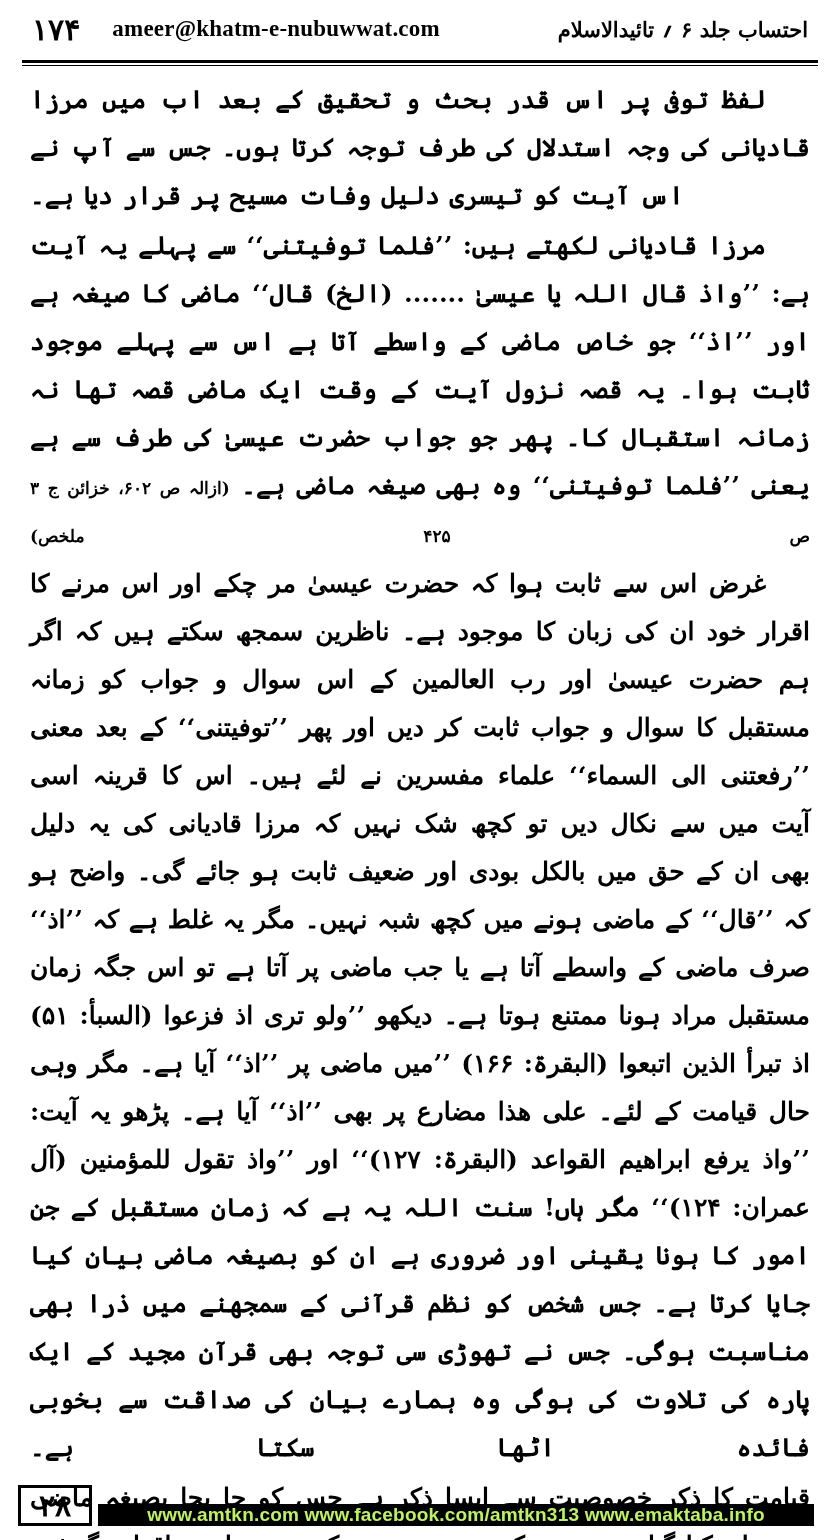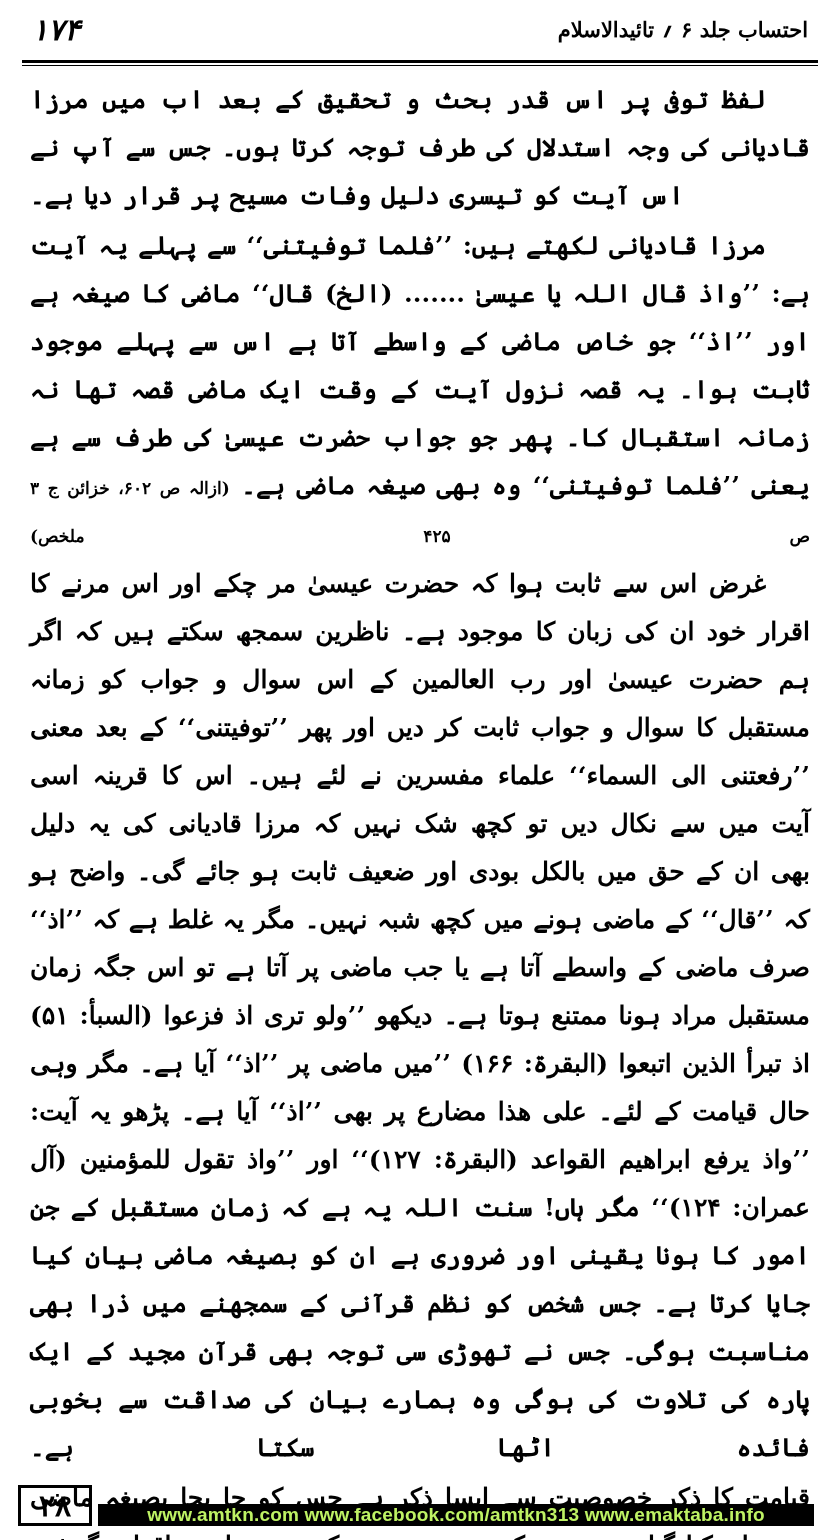--- a/index.html
+++ b/index.html
@@ -38,21 +38,20 @@
     font-weight: bold;
     letter-spacing: 0px;
     white-space: nowrap;
     margin-left: 47px;
   }
   .header-center {
     display: flex;
     align-items: center;
     gap: 32px;
     direction: ltr;
-    font-style: italic;
   }
   .page-folio {
     font-family: "DejaVu Serif", serif;
     font-size: 30px;
     font-weight: bold;
     letter-spacing: -1px;
   }
   .header-email {
     font-family: "Liberation Serif", serif;
     font-size: 23px;
@@ -137,20 +136,21 @@
 </style>
 </head>
 <body>
 
 <div class="page">
 
   <div class="header">
     <div class="header-right">احتساب جلد ۶ ؍ تائیدالاسلام</div>
     <div class="header-center">
       <div class="page-folio">۱۷۴</div>
+      <div class="header-email">ameer@khatm-e-nubuwwat.com</div>
     </div>
   </div>
   <div class="header-rule"></div>
   <div class="header-rule thin"></div>
 
   <div class="body">
 
     <p class="para indent last-left">لفظ توفی پر اس قدر بحث و تحقیق کے بعد اب میں مرزا قادیانی کی وجہ استدلال کی طرف توجہ کرتا ہوں۔ جس سے آپ نے اس آیت کو تیسری دلیل وفات مسیح پر قرار دیا ہے۔</p>
 
     <p class="para indent">

